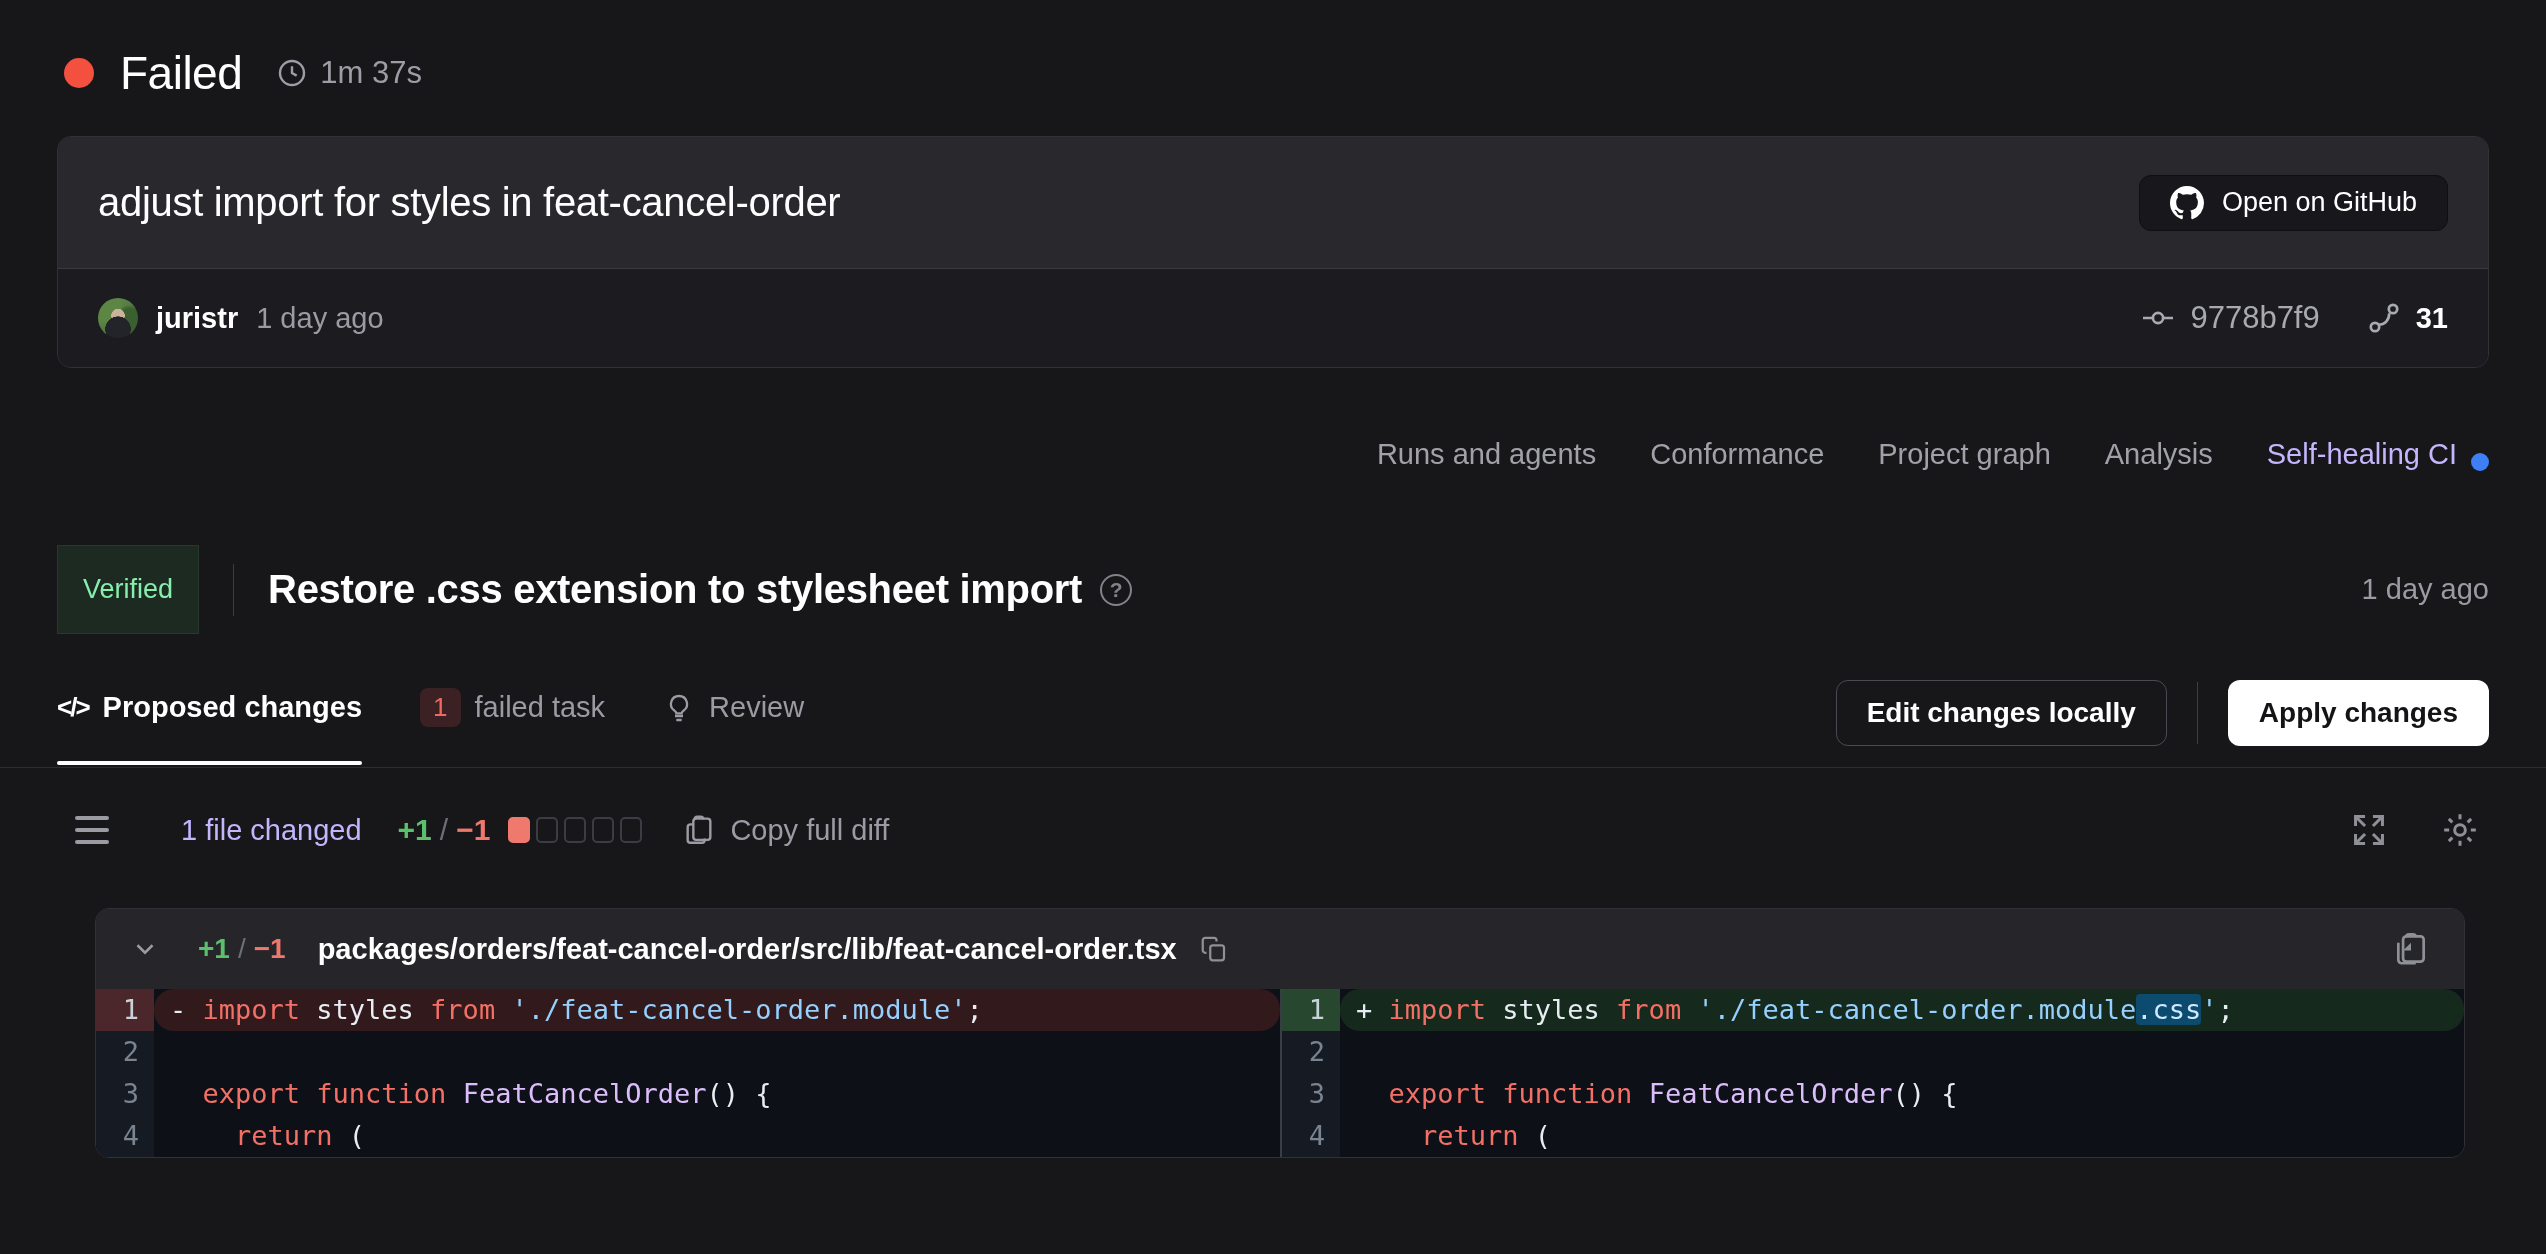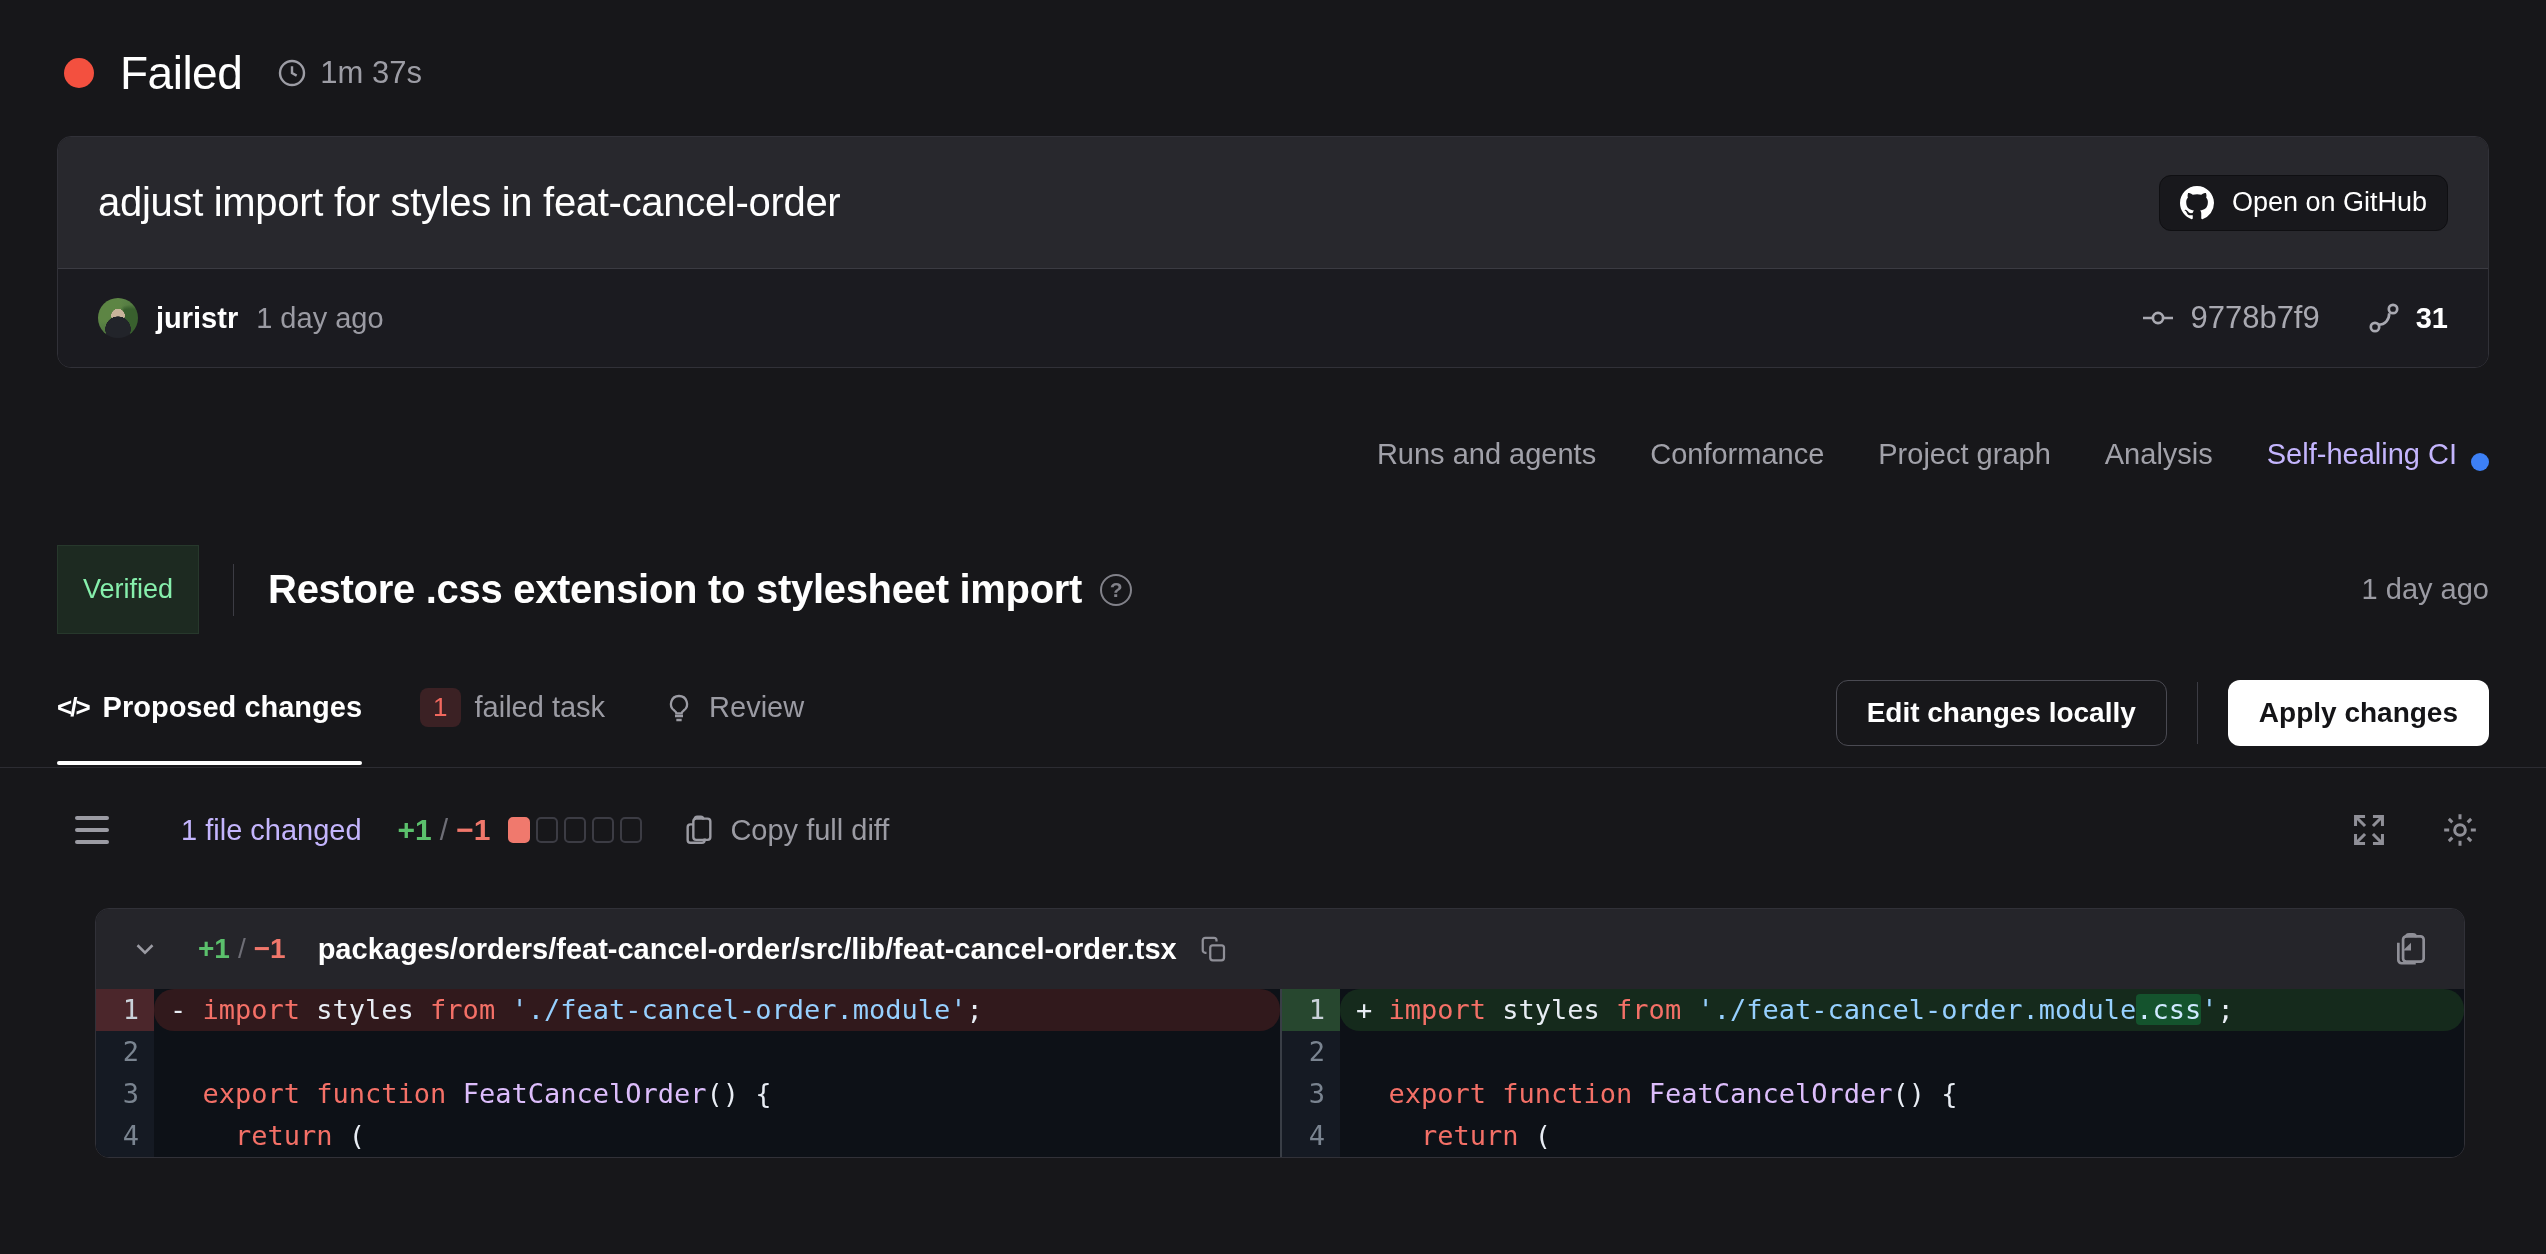--- a/index.html
+++ b/index.html
@@ -12,21 +12,21 @@
   .status-dot { width:30px; height:30px; border-radius:50%; background:#f3503f; }
   .status-label { font-size:46px; font-weight:400; color:#fff; letter-spacing:-0.5px; }
   .status-time { display:flex; align-items:center; gap:12px; color:#9d9da5; font-size:31px; margin-left:8px; }
   .status-time svg { display:block; }
 
   
   .commit-card { margin:36px 57px 0 57px; border:1px solid #313138; border-radius:14px; overflow:hidden; }
   .commit-card-top { background:#28282d; padding:0 40px; height:131px; display:flex; align-items:center; justify-content:space-between; }
   .commit-title { font-size:40px; font-weight:400; color:#ffffff; letter-spacing:-0.3px; }
   .github-btn { display:flex; align-items:center; gap:18px; background:#18181c; border:1px solid #0f0f12;
-    border-radius:12px; padding:0 20px; height:56px; color:#fff; font-size:27px; font-weight:500; cursor:pointer; }
+    border-radius:12px; padding:0 30px; height:56px; color:#fff; font-size:27px; font-weight:500; cursor:pointer; }
   .commit-card-bottom { background:#1b1b20; border-top:1px solid #3b3b42; height:99px;
     display:flex; align-items:center; justify-content:space-between; padding:0 40px; }
   .author { display:flex; align-items:center; gap:18px; }
   .avatar { width:40px; height:40px; border-radius:50%;
     background:
       radial-gradient(circle at 50% 78%, #22242a 0 34%, transparent 35%),
       radial-gradient(circle at 50% 44%, #c9b49b 0 22%, transparent 23%),
       radial-gradient(circle at 22% 25%, #5d8544 0 30%, transparent 40%),
       radial-gradient(circle at 80% 70%, #39602e 0 40%, transparent 50%),
       linear-gradient(140deg,#6a9350,#3c6231); }
@@ -91,21 +91,21 @@
   .file-path { font-size:29px; font-weight:700; color:#fff; margin-left:10px; }
   .diff-body { display:flex; background:#0d1117; font-family:"DejaVu Sans Mono", monospace; font-size:27px; line-height:42px; }
   .pane { width:50%; }
   .pane.right { border-left:2px solid #393e46; }
   .diff-row { display:flex; }
   .gutter { width:58px; flex:none; text-align:right; padding-right:15px; color:#7a8490; background:#151a23; }
   .code { flex:1; white-space:pre; padding-left:16px; color:#e8edf4;border-radius:20px; }
   .row-del .code { background:#31191c; } .row-del .gutter { background:#4b262b; color:#c9d1d9; }
   .row-add .code { background:#152a1c; } .row-add .gutter { background:#27472f; color:#c9d1d9; }
   .tok-pl { color:#e8edf4; } .tok-kw { color:#f47067; } .tok-str { color:#96d0ff; } .tok-fn { color:#dcbdfb; }
-  .tok-str-hl { color:#cfe9ff; background:#14532d; border-radius:4px;margin-top:42px; }
+  .tok-str-hl { color:#cfe9ff; background:#0c4a6e; border-radius:4px;margin-top:42px; }
   svg { flex:none; }
 </style>
 </head>
 <body>
 
 <div class="page">
 
   <div class="status-header">
     <div class="status-dot"></div>
     <div class="status-label">Failed</div>

